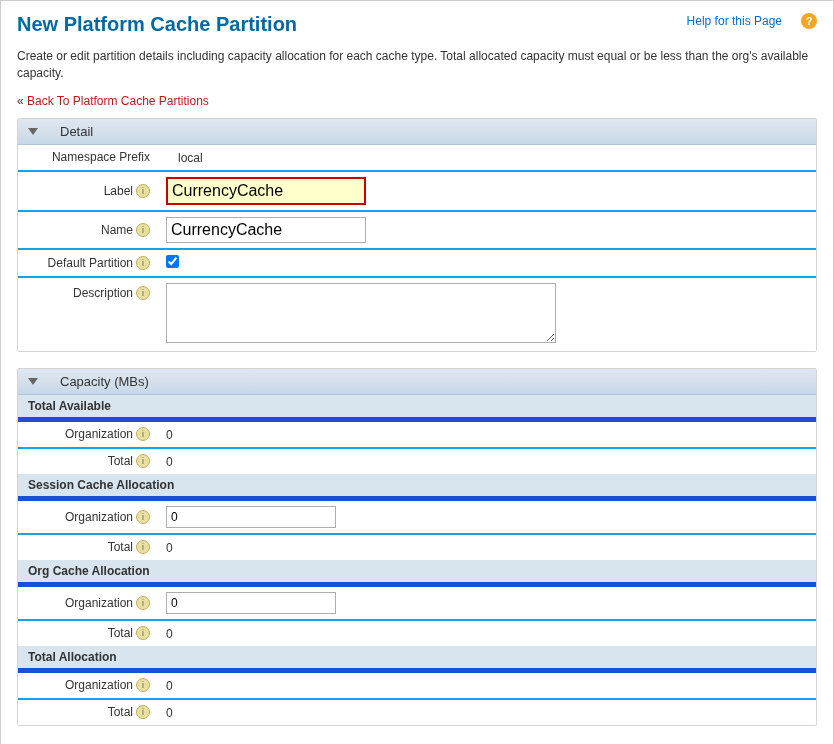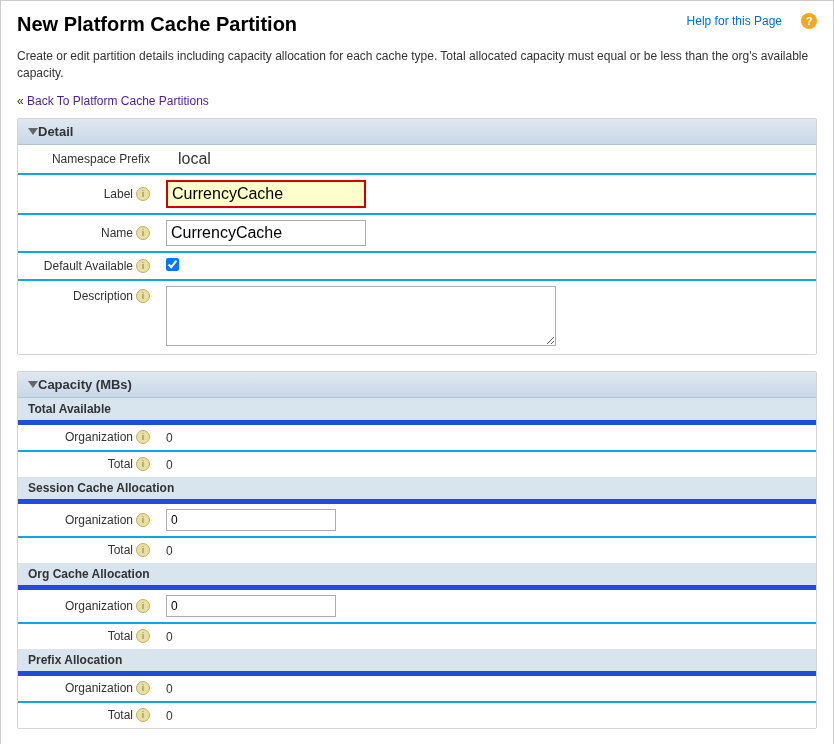--- a/index.html
+++ b/index.html
@@ -19,21 +19,21 @@
     .page-header {
       display: flex;
       justify-content: space-between;
       align-items: flex-start;
       padding: 12px 16px 8px 16px;
       border-bottom: none;
     }
     .page-title {
       font-size: 20px;
       font-weight: bold;
-      color: #000000;
+      color: #0369a1;
     }
     .help-link {
       display: flex;
       align-items: center;
       gap: 19px;
       font-size: 12px;
       color: #0070d2;
       text-decoration: none;
       cursor: pointer;
     }
@@ -54,40 +54,40 @@
       padding: 4px 16px 8px 16px;
       font-size: 12px;
       color: #333;
       line-height: 1.4;
     }
     .breadcrumb {
       padding: 4px 16px 10px 16px;
       font-size: 12px;
     }
     .breadcrumb a {
-      color: #4c1d95;
+      color: #b91c1c;
       text-decoration: none;
     }
     .content-area {
       padding: 0 16px 16px 16px;
     }
     .section {
       border: 1px solid #d4d4d4;
       margin-bottom: 16px;
       border-radius: 2px;
     }
     .section-header {
       background: linear-gradient(to bottom, #e0e8f0, #c8d8e8);
       padding: 5px 10px;
-      font-weight: bold;
+      font-weight: normal;
       font-size: 13px;
       color: #333;
       display: flex;
       align-items: center;
-      gap: 0;
+      gap: 22px;
       border-bottom: 1px solid #b0c4d4;
     }
     .section-header .triangle {
       width: 0;
       height: 0;
       border-left: 5px solid transparent;
       border-right: 5px solid transparent;
       border-top: 7px solid #666;
       display: inline-block;
     }
@@ -189,21 +189,21 @@
       padding: 4px 14px;
       font-size: 12px;
       border: 1px solid #adadad;
       background: linear-gradient(to bottom, #f5f5f5, #e0e0e0);
       cursor: pointer;
       border-radius: 2px;
       color: #333;
       margin: 0 3px;
     }
     .namespace-value {
-      font-size: 16px;
+      font-size: 12px;
       padding: 3px 12px;
     }
   </style>
 </head>
 <body>
 
 <div class="page-wrapper">
 
   <div class="page-header">
     <h1 class="page-title">New Platform Cache Partition</h1>
@@ -256,21 +256,21 @@
               <span class="info-icon">i</span>
             </div>
           </td>
           <td>
             <input type="text" class="input-text normal" value="CurrencyCache" style="">
           </td>
         </tr>
         <tr class="field-row">
           <td>
             <div class="label-with-icon">
-              <span>Default Available</span>
+              <span>Default Partition</span>
               <span class="info-icon">i</span>
             </div>
           </td>
           <td>
             <input type="checkbox" class="checkbox-input" checked="" style="">
           </td>
         </tr>
         <tr class="field-row">
           <td style="vertical-align: top; padding-top: 8px;">
             <div class="label-with-icon">
@@ -369,21 +369,21 @@
               <span class="info-icon">i</span>
             </div>
           </td>
           <td>
             <span class="value-text">0</span>
           </td>
         </tr>
       </tbody>
         </table>
 
-      <div class="subsection-header">Prefix Allocation</div>
+      <div class="subsection-header">Total Allocation</div>
       <table class="form-table">
         <tbody>
             <tr class="field-row">
           <td>
             <div class="label-with-icon">
               <span>Organization</span>
               <span class="info-icon">i</span>
             </div>
           </td>
           <td>

